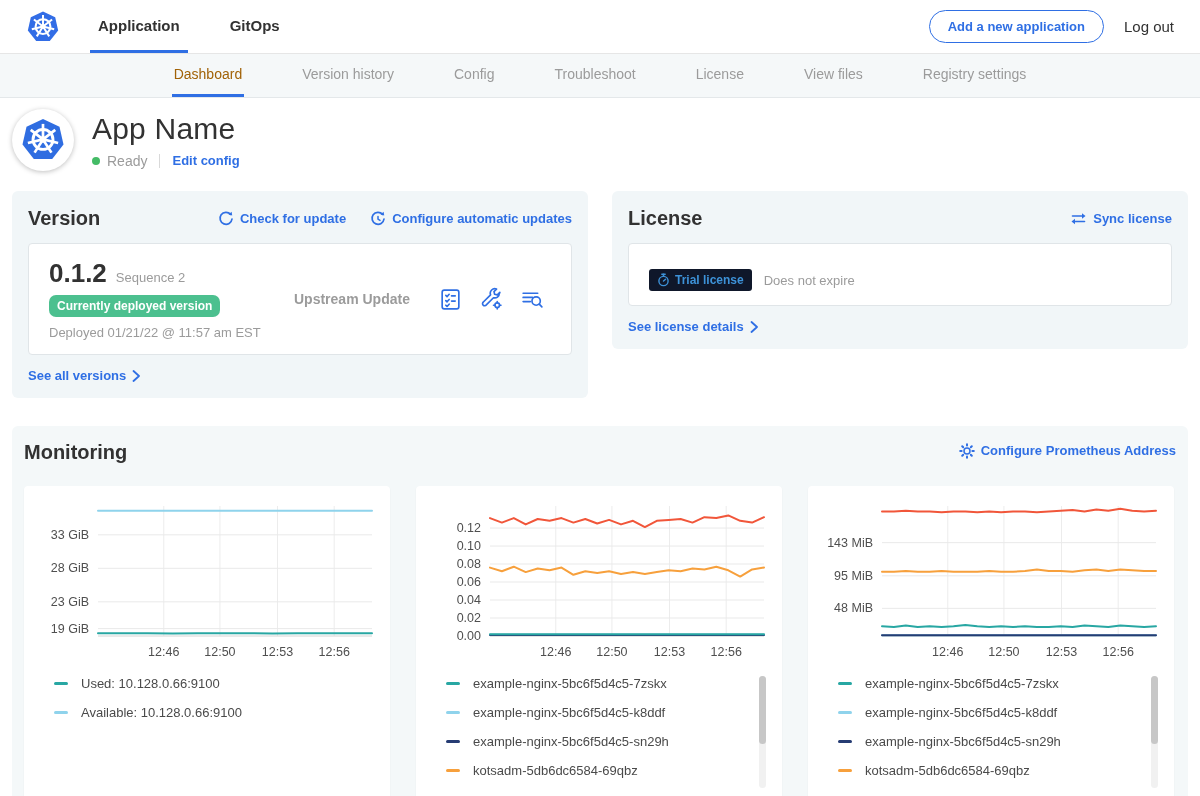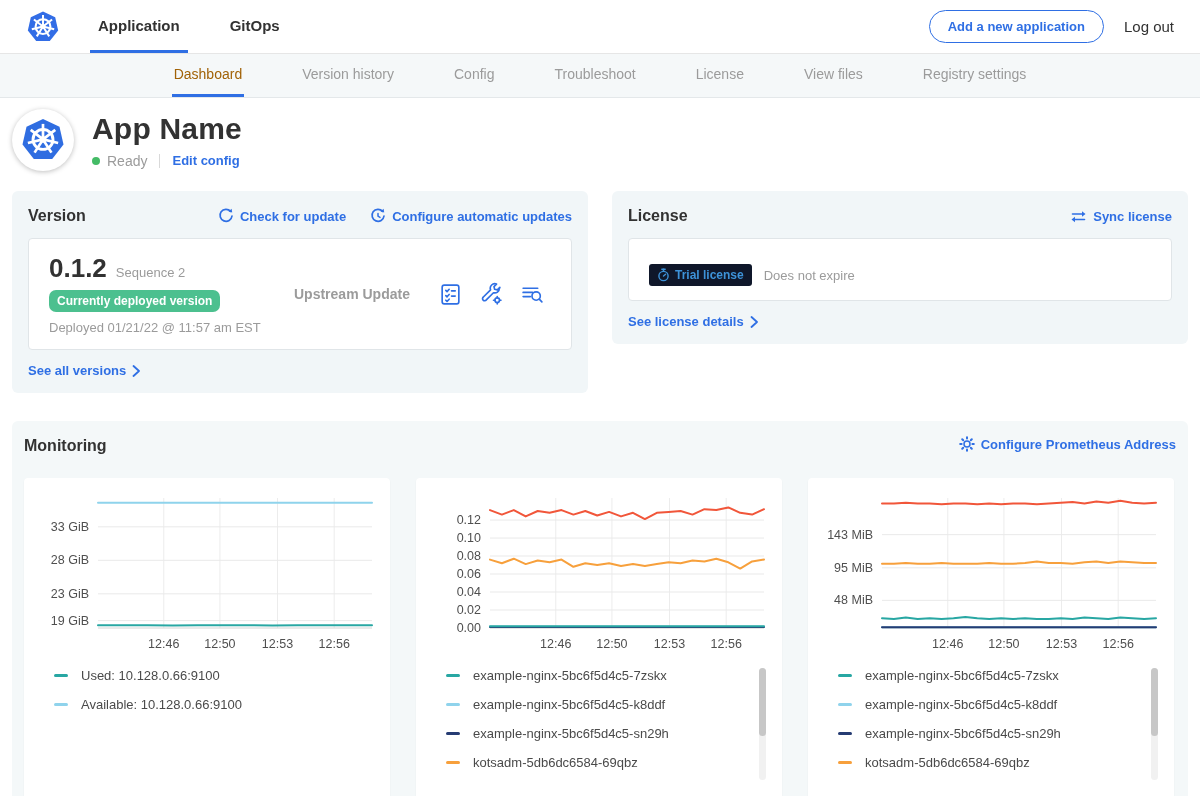--- a/index.html
+++ b/index.html
@@ -23,31 +23,31 @@
 
   
   .subnav { height: 44px; background: #f5f8f9; border-bottom: 1px solid #e4e8ea; display: flex; justify-content: center; gap: 56px; }
   .sub-tab { display: flex; align-items: center; font-size: 14px; color: #9b9b9b; border-bottom: 3px solid transparent; cursor: pointer; padding: 0 2px; }
   .sub-tab.active { color: #a16207; border-bottom-color: #2f6fe4; }
 
   
   .app-header { display: flex; align-items: center; padding: 11px 0 12px 12px; background: #fff; }
   .avatar { width: 62px; height: 62px; border-radius: 50%; background: #fff; box-shadow: 0 1px 5px rgba(0,0,0,.25); display: flex; align-items: center; justify-content: center; }
   .ah-text { margin-left: 18px; }
-  .ah-title { font-size: 30px; font-weight: bold; letter-spacing: .2px; text-align: right; }
+  .ah-title { font-size: 30px; font-weight: normal; letter-spacing: .2px; }
   .ah-status { display: flex; align-items: center; margin-top: 7px; }
   .dot { width: 8px; height: 8px; border-radius: 50%; background: #44bb66; }
   .status-label { font-size: 14px; color: #9b9b9b; margin-left: 7px; }
   .v-div { width: 1px; height: 14px; background: #d9d9d9; margin: 0 12px; }
 
   
   .cards-row { display: flex; align-items: flex-start; gap: 24px; padding: 0 12px; margin-top: 8px; }
   .card { flex: 1; background: #f1f6f8; border-radius: 6px; padding: 16px 16px 14px; }
   .card-head { display: flex; align-items: center; }
-  .card-title { font-size: 16px; font-weight: bold; }
+  .card-title { font-size: 20px; font-weight: bold; }
   .card-head .links { margin-left: auto; display: flex; gap: 24px; }
   .inner-box { background: #fff; border: 1px solid #e0e5e8; border-radius: 4px; margin-top: 13px; padding: 14px 20px; }
   .ver-box { display: flex; align-items: center; }
   .ver-left { width: 245px; }
   .ver-row1 { display: flex; align-items: baseline; }
   .ver-num { font-size: 26px; font-weight: bold; }
   .seq { font-size: 13px; color: #9b9b9b; margin-left: 9px; }
   .green-badge { display: inline-block; background: #4cc08f; color: #fff; font-size: 12px; font-weight: bold; padding: 4px 8px; border-radius: 7px; margin-top: 6px; }
   .deployed { font-size: 13px; color: #9b9b9b; margin-top: 8px; }
   .ver-mid { flex: 1; text-align: left; font-size: 14px; font-weight: bold; color: #9b9b9b; }

